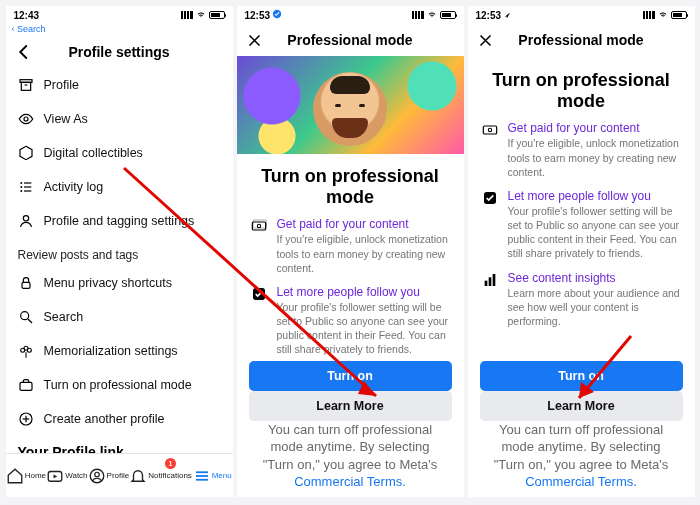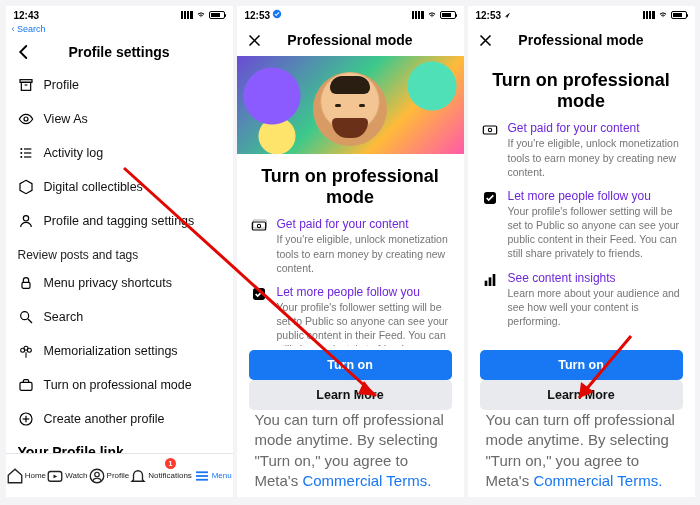--- a/index.html
+++ b/index.html
@@ -48,21 +48,21 @@
   .h1{font-size:18px;font-weight:900;text-align:center;line-height:1.15;margin:12px 4px 10px}
   .feat{display:flex;gap:10px;margin-bottom:10px}
   .feat .fi{width:16px;height:16px;flex:0 0 16px;margin-top:1px}
   .feat .ft{font-size:12px;font-weight:400;color:#6d28d9}
   .feat .fd{font-size:10.5px;color:#757575;line-height:1.35;margin-top:1px}
   
   .btns{padding:4px 12px 0}
   .btn{height:30px;border-radius:5px;display:flex;align-items:center;justify-content:center;font-size:12.5px;font-weight:700;}
   .btn.primary{background:#1877f2;color:#fff}
   .btn.secondary{background:#e9eaee;color:#111}
-  .disc{font-size:15px;color:#6a6a6a;line-height:1.35;padding:0 6px 6px}
+  .disc{font-size:13px;color:#6a6a6a;text-align:center;line-height:1.35;padding:0 6px 6px}
   .disc .lnk{color:#1877f2}
   
   .arrow{position:absolute;pointer-events:none}
   .arrow line{stroke:#e10600;stroke-width:3}
   .arrow polygon{fill:#e10600}
   
   .bluecheck{width:10px;height:10px;margin-left:2px}
 </style>
 </head>
 <body>
@@ -107,37 +107,37 @@
             <svg viewBox="0 0 24 24">
               <path d="M2 12s4-7 10-7 10 7 10 7-4 7-10 7S2 12 2 12z" fill="none" stroke="#000" stroke-width="1.8"></path>
               <circle cx="12" cy="12" r="3" fill="none" stroke="#000" stroke-width="1.8"></circle>
             </svg>
           </span>
           <span>View As</span>
         </div>
     <div class="row">
           <span class="ri">
             <svg viewBox="0 0 24 24">
+              <polygon points="12,2 21,7 21,17 12,22 3,17 3,7" fill="none" stroke="#000" stroke-width="1.8"></polygon>
+            </svg>
+          </span>
+          <span>Digital collectibles</span>
+        </div>
+    <div class="row">
+          <span class="ri">
+            <svg viewBox="0 0 24 24">
               <circle cx="5" cy="6" r="1.5" fill="#000"></circle>
               <line x1="9" y1="6" x2="20" y2="6" stroke="#000" stroke-width="1.8"></line>
               <circle cx="5" cy="12" r="1.5" fill="#000"></circle>
               <line x1="9" y1="12" x2="20" y2="12" stroke="#000" stroke-width="1.8"></line>
               <circle cx="5" cy="18" r="1.5" fill="#000"></circle>
               <line x1="9" y1="18" x2="20" y2="18" stroke="#000" stroke-width="1.8"></line>
             </svg>
           </span>
           <span>Activity log</span>
-        </div>
-    <div class="row">
-          <span class="ri">
-            <svg viewBox="0 0 24 24">
-              <polygon points="12,2 21,7 21,17 12,22 3,17 3,7" fill="none" stroke="#000" stroke-width="1.8"></polygon>
-            </svg>
-          </span>
-          <span>Digital collectibles</span>
         </div>
     <div class="row">
           <span class="ri">
             <svg viewBox="0 0 24 24">
               <circle cx="12" cy="8" r="4" fill="none" stroke="#000" stroke-width="1.8"></circle>
               <path d="M4 21c0-4 4-7 8-7s8 3 8 7" fill="none" stroke="#000" stroke-width="1.8"></path>
             </svg>
           </span>
           <span>Profile and tagging settings</span>
         </div>

